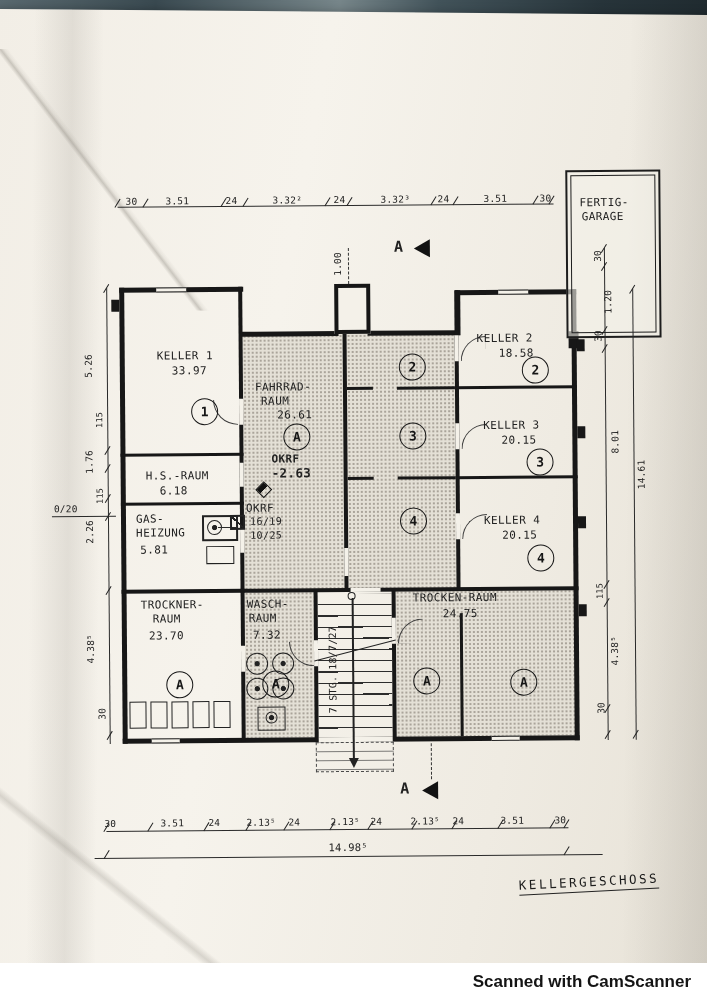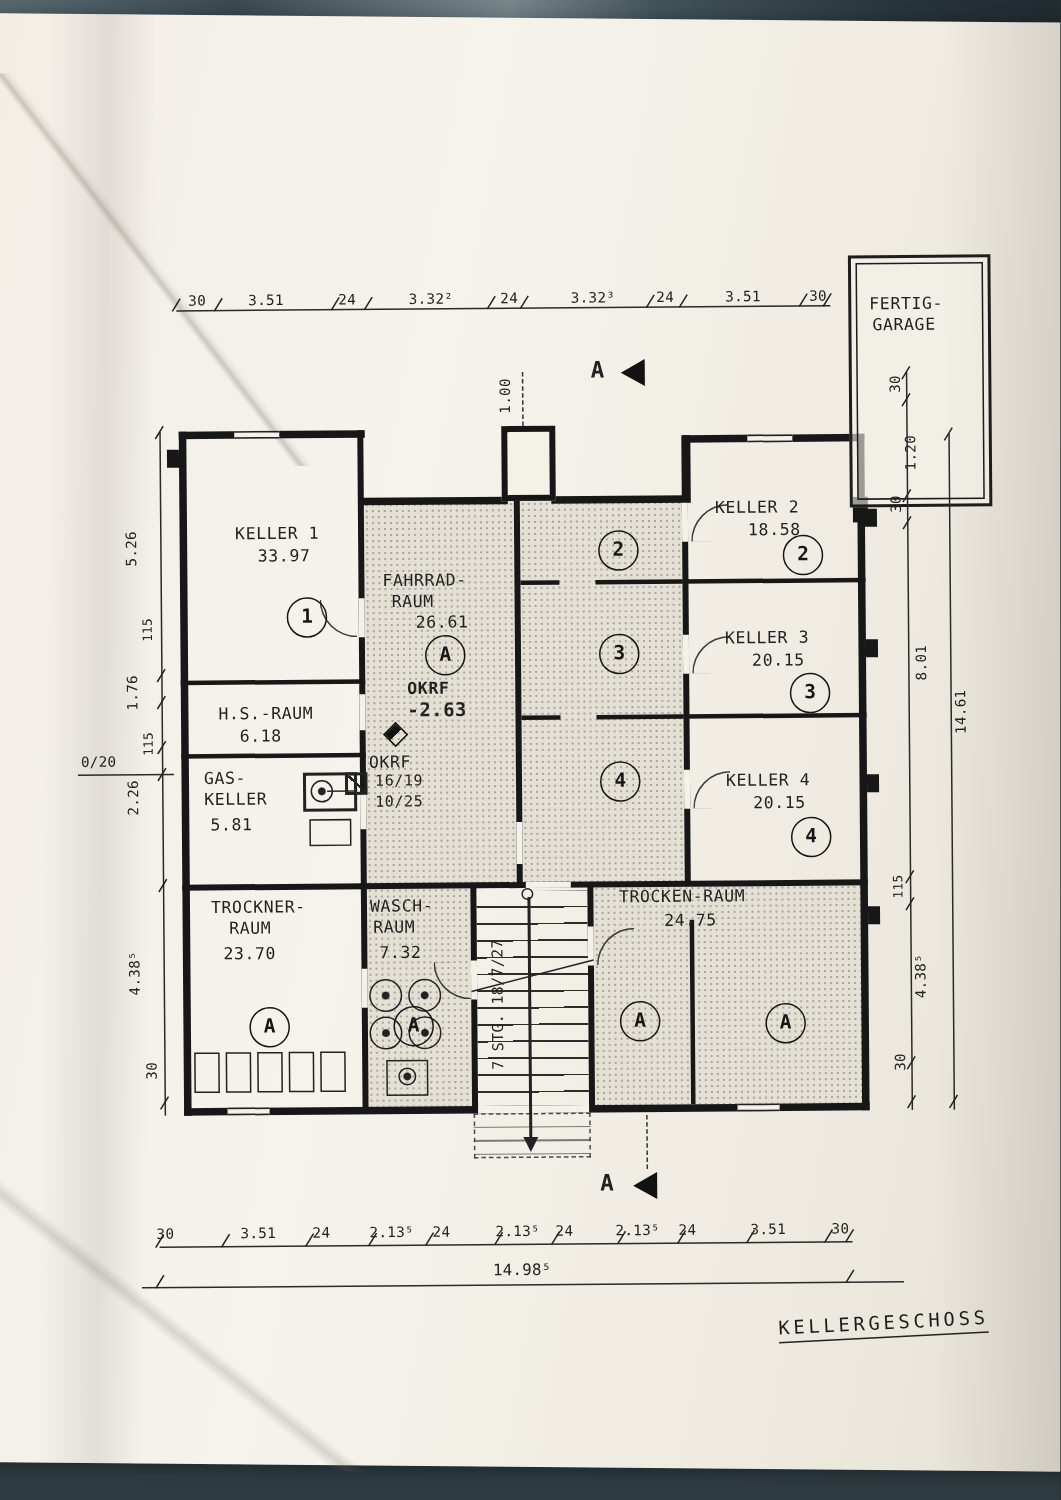--- a/index.html
+++ b/index.html
@@ -157,21 +157,21 @@
     <span class="ar" style="left:278px;top:408px;">26.61</span>
     <span class="lb" style="left:478px;top:333px;">KELLER 2</span>
     <span class="ar" style="left:500px;top:348px;text-align:center;">18.58</span>
     <span class="lb" style="left:484px;top:420px;">KELLER 3</span>
     <span class="ar" style="left:502px;top:435px;">20.15</span>
     <span class="lb" style="left:484px;top:515px;">KELLER 4</span>
     <span class="ar" style="left:502px;top:530px;">20.15</span>
     <span class="lb" style="left:146px;top:468px;">H.S.-RAUM</span>
     <span class="ar" style="left:160px;top:483px;">6.18</span>
     <span class="lb" style="left:136px;top:511px;">GAS-</span>
-    <span class="lb" style="left:136px;top:525px;">KELLER</span>
+    <span class="lb" style="left:136px;top:525px;">HEIZUNG</span>
     <span class="ar" style="left:140px;top:542px;">5.81</span>
     <span class="lb" style="left:140px;top:597px;">TROCKNER-</span>
     <span class="lb" style="left:152px;top:611px;">RAUM</span>
     <span class="ar" style="left:148px;top:628px;">23.70</span>
     <span class="lb" style="left:246px;top:597px;">WASCH-</span>
     <span class="lb" style="left:248px;top:611px;">RAUM</span>
     <span class="ar" style="left:252px;top:628px;">7.32</span>
     <span class="lb" style="left:412px;top:592px;">TROCKEN-RAUM</span>
     <span class="ar" style="left:442px;top:608px;">24.75</span>
 
@@ -292,13 +292,16 @@
     <span class="dl vd" style="position:absolute;left:594px;top:332px;">30</span>
     <span class="dl vd" style="position:absolute;left:610px;top:432px;">8.01</span>
     <span class="dl vd" style="position:absolute;left:636px;top:462px;">14.61</span>
     <span class="dl vd" style="position:absolute;left:594px;top:585px;font-size:8.5px;">115</span>
     <span class="dl vd" style="position:absolute;left:608px;top:638px;">4.38⁵</span>
     <span class="dl vd" style="position:absolute;left:594px;top:704px;">30</span>
 
     <span class="title" style="left:516px;top:876px;">KELLERGESCHOSS</span>
   </div>
 
+  <div class="scanbar">
+    <span>Scanned with CamScanner</span>
+  </div>
 </div>
 
 </body></html>

